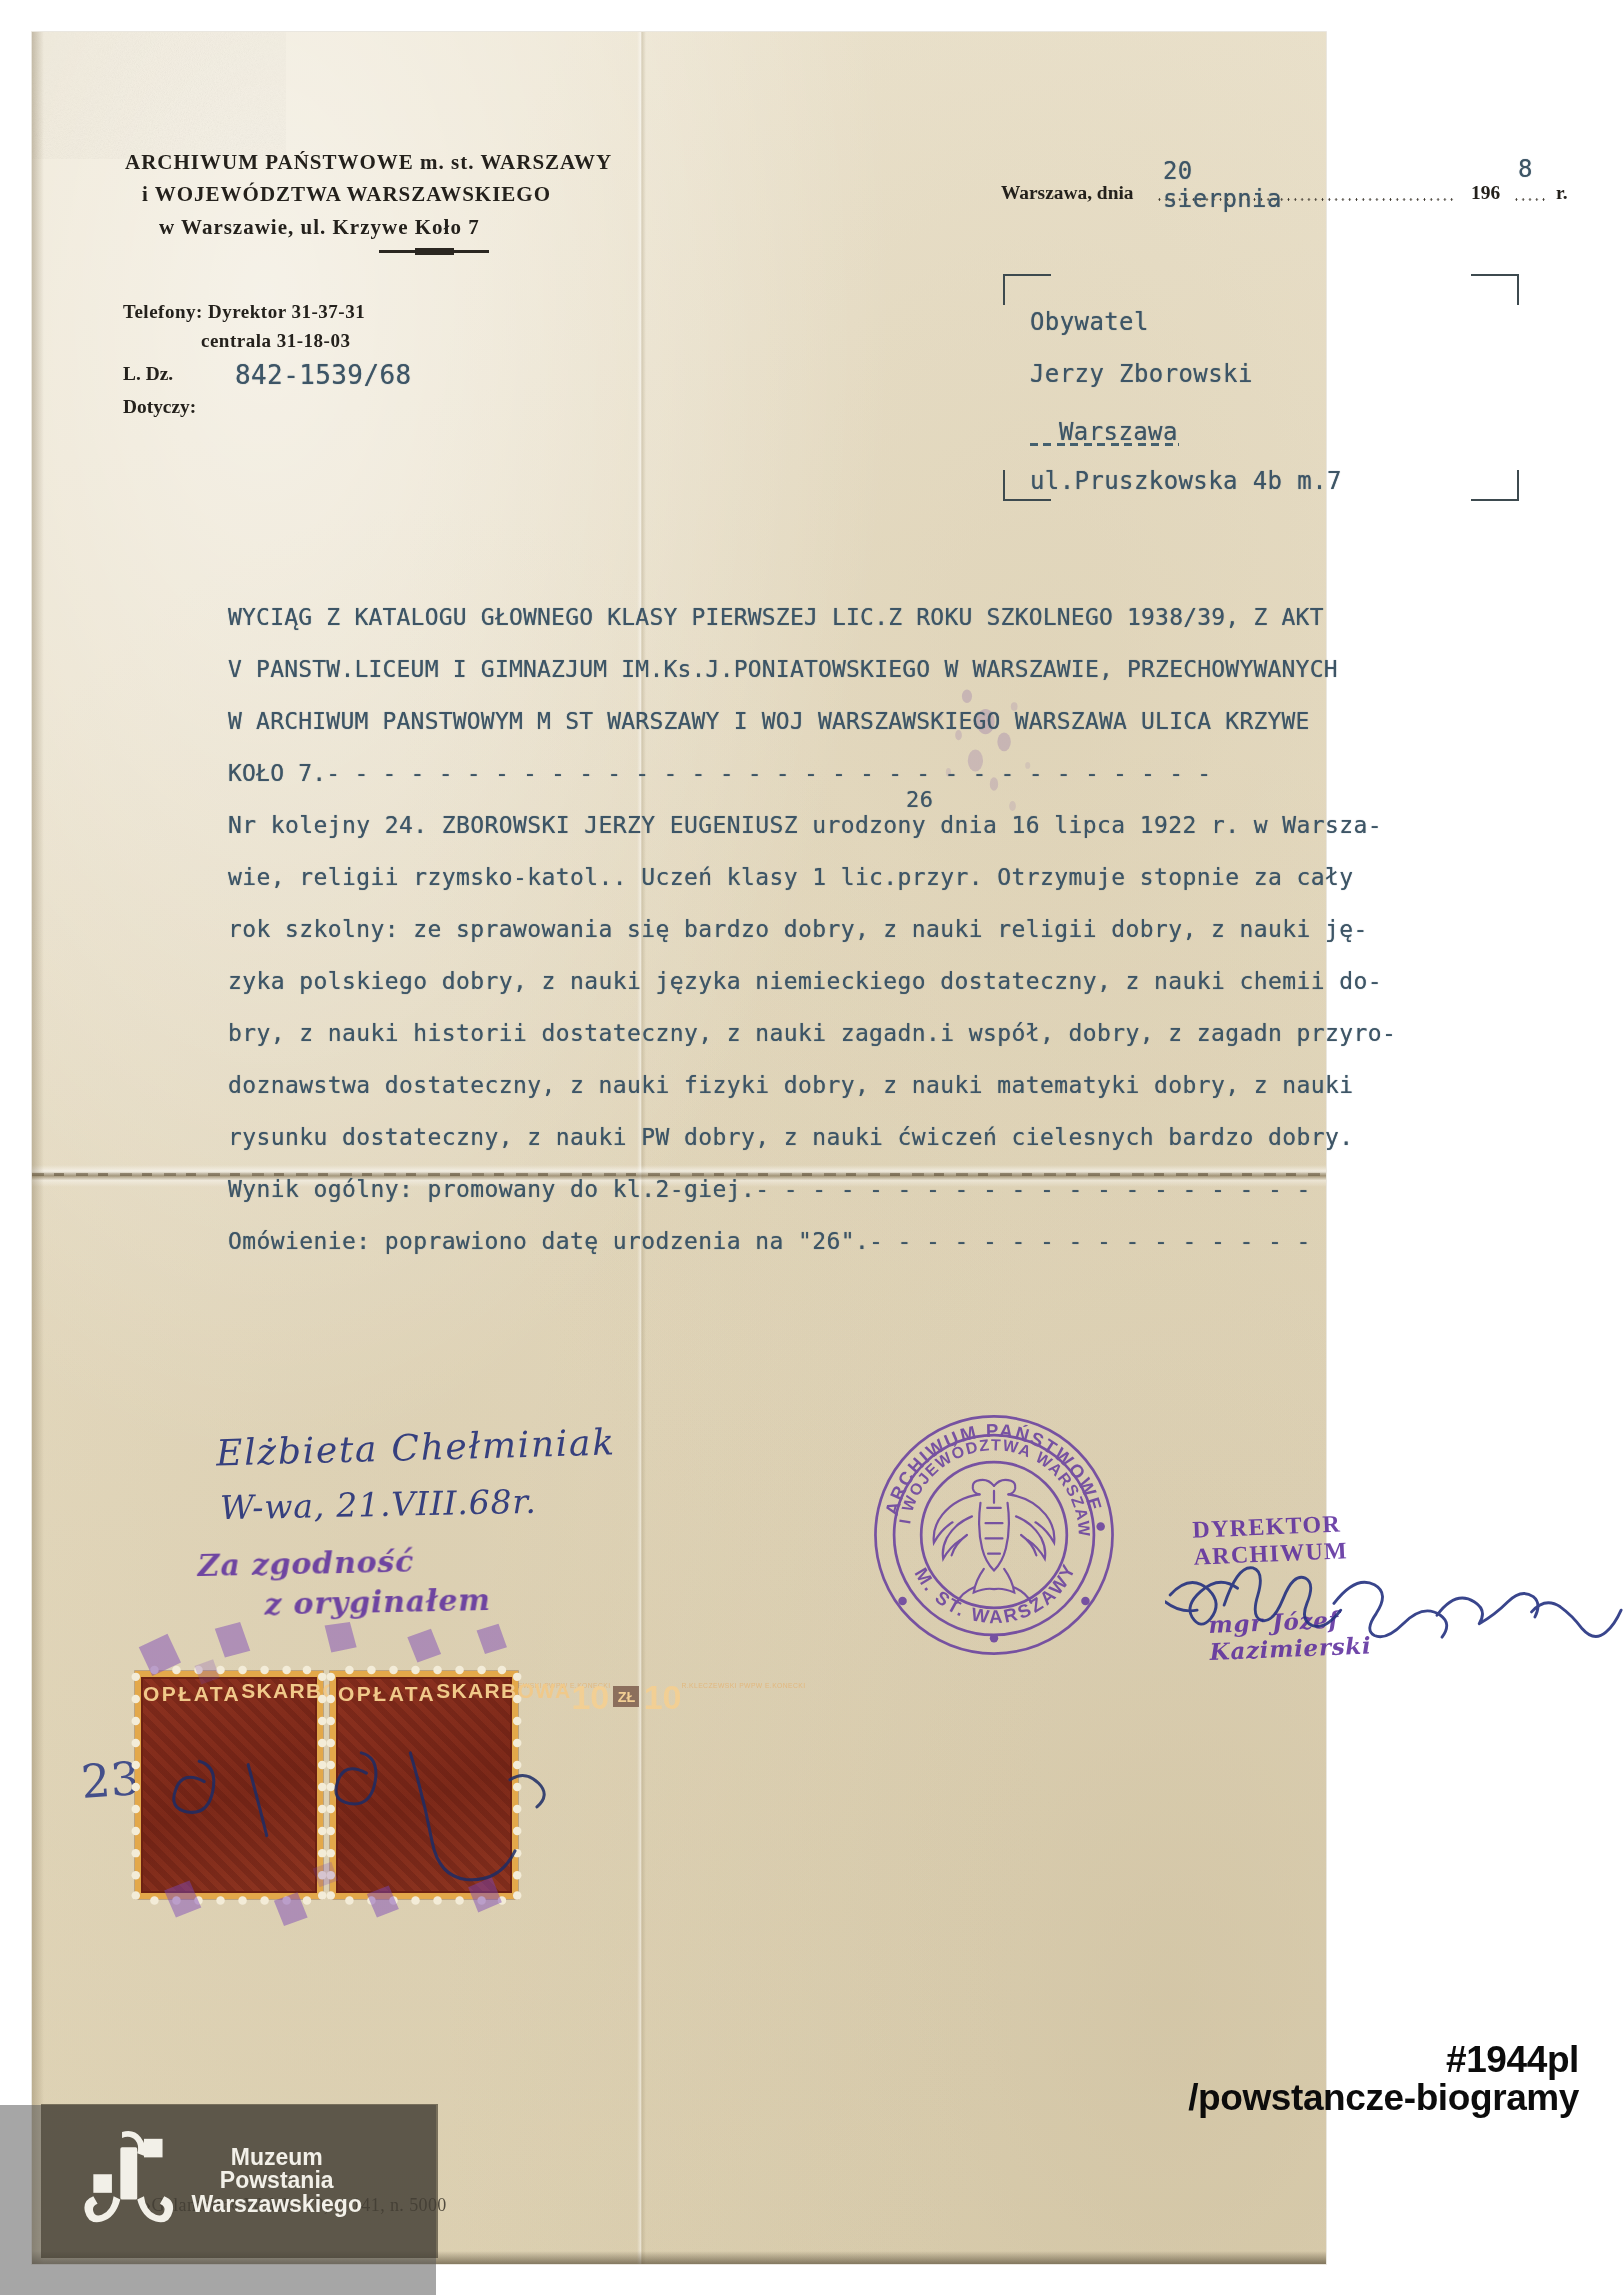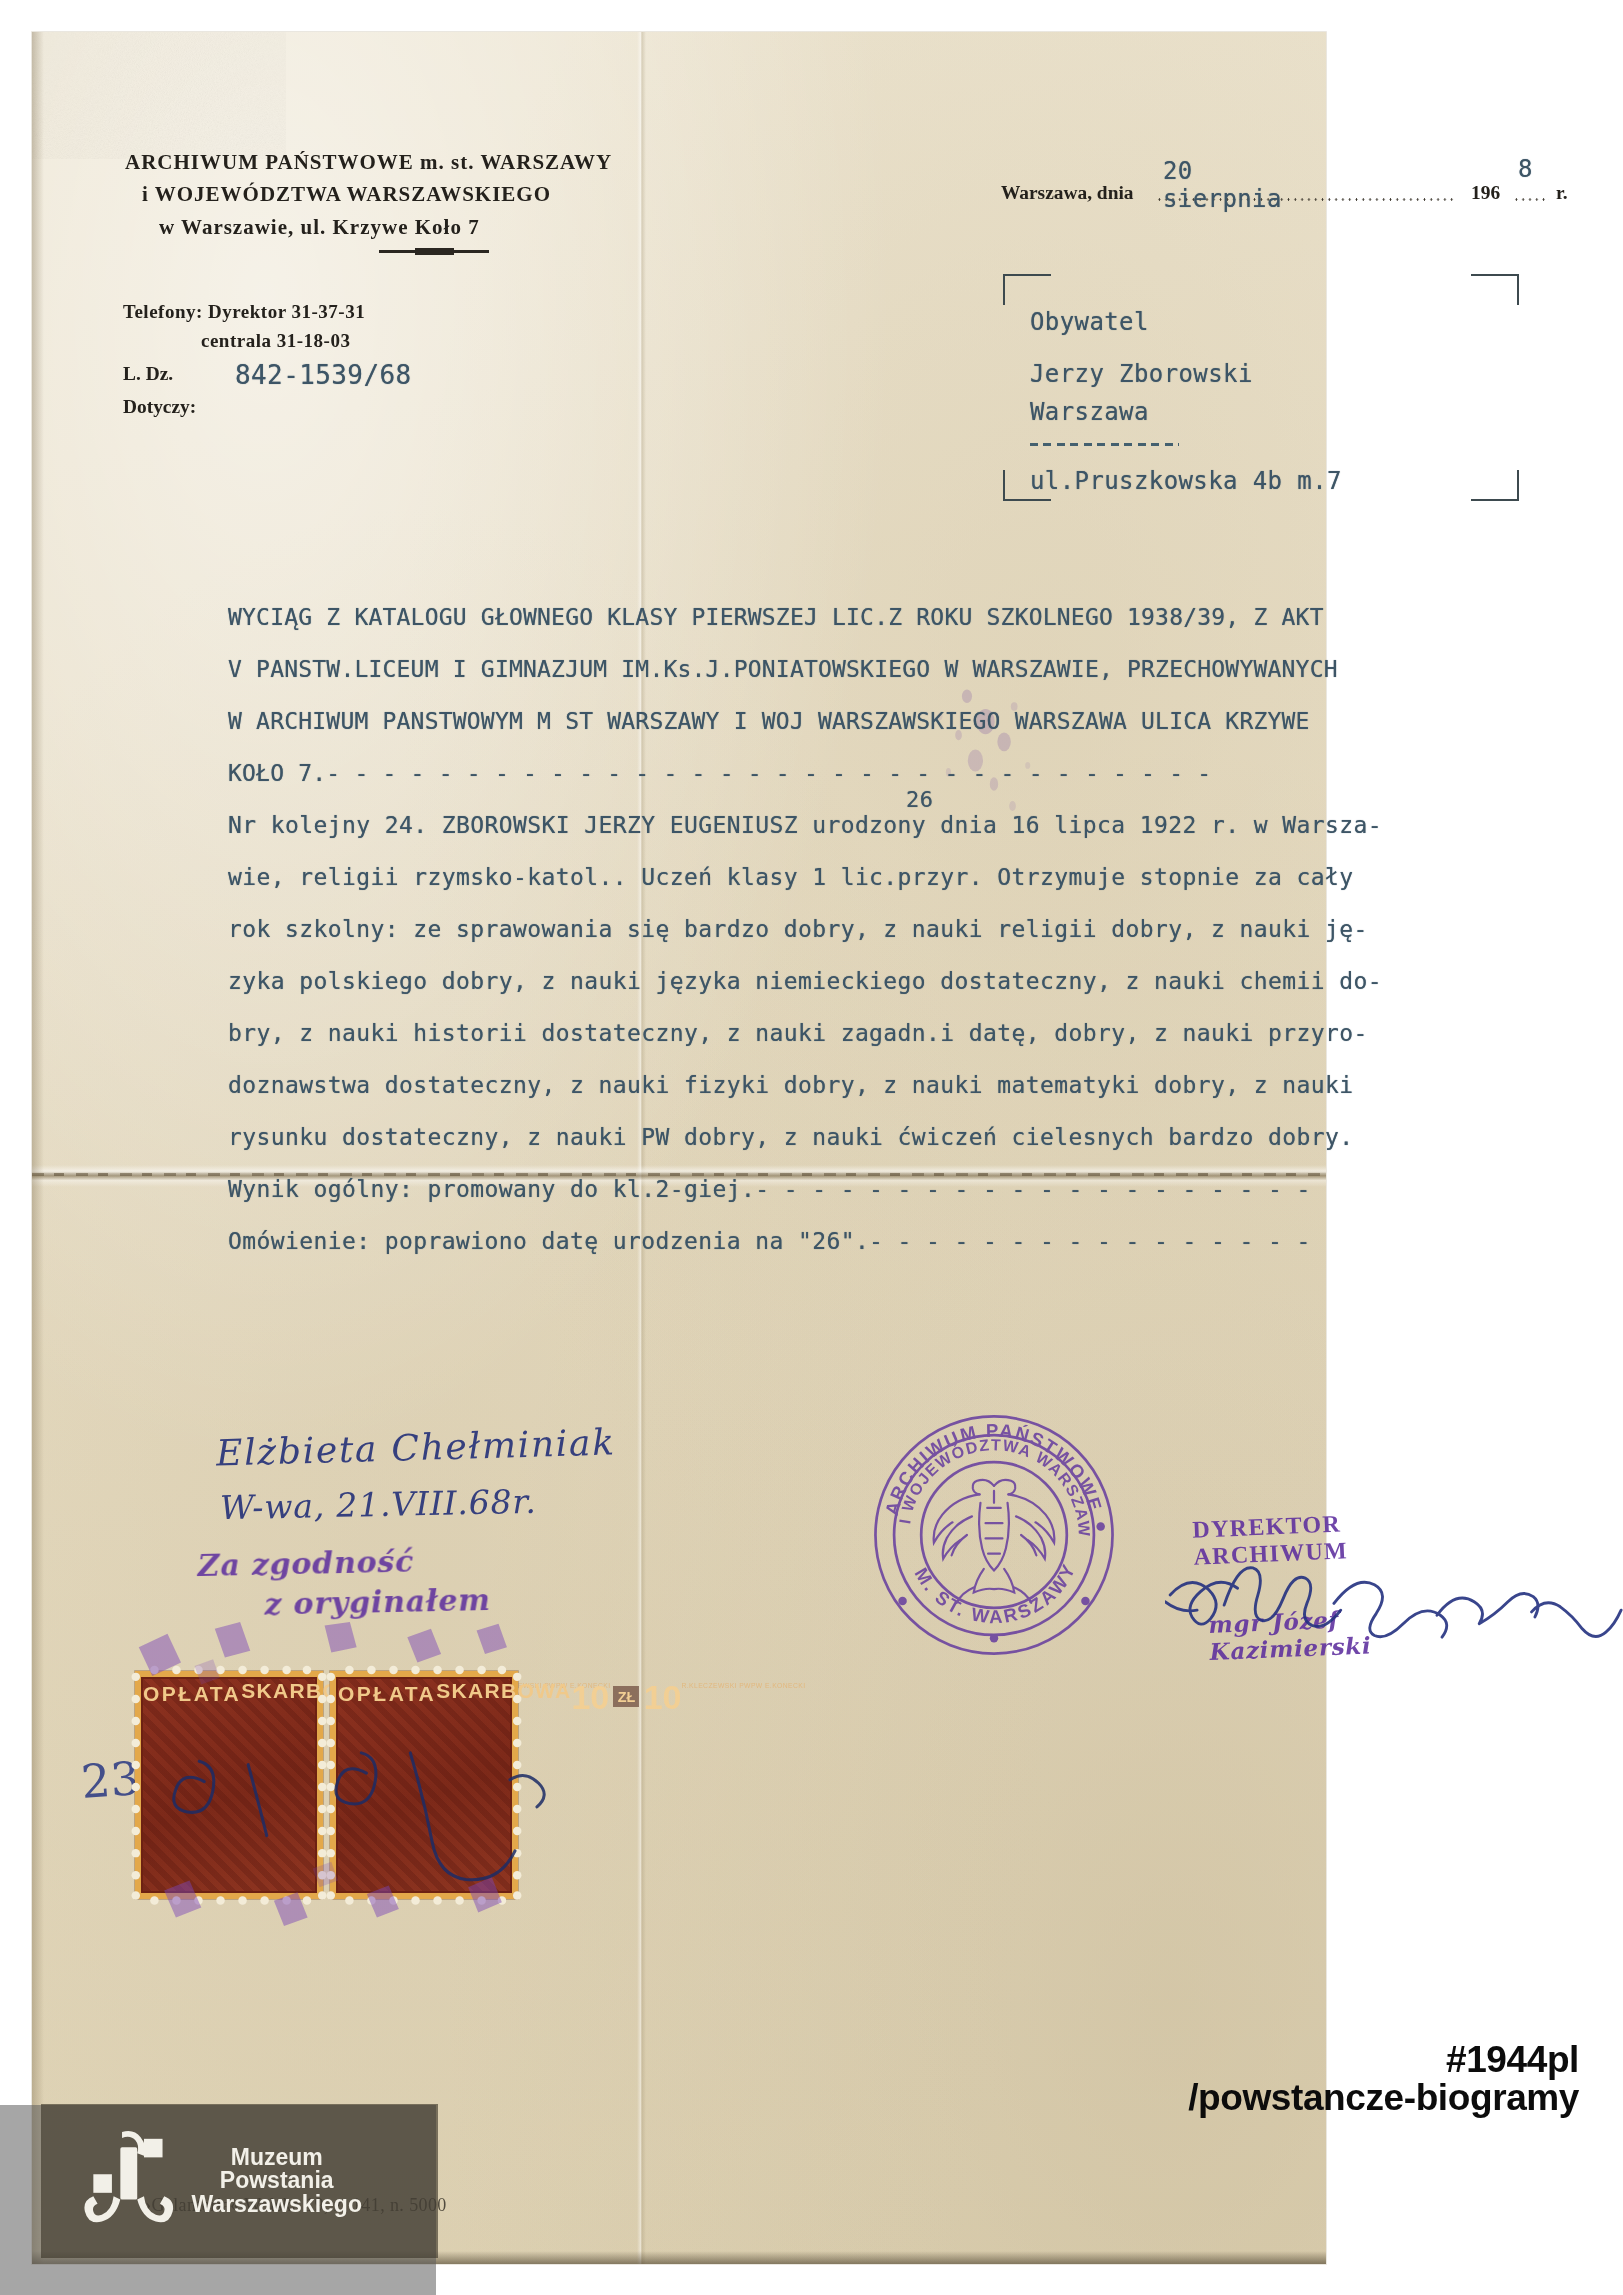--- a/index.html
+++ b/index.html
@@ -68,21 +68,21 @@
   #year-typed{position:absolute;left:1486px;top:123px;font-size:24px;}
 
   
   #recipient{position:absolute;left:971px;top:242px;width:516px;height:227px;}
   .corner{position:absolute;width:46px;height:29px;}
   .c-tl{left:0;top:0;border-left:2.5px solid #3d4a4f;border-top:2.5px solid #3d4a4f;}
   .c-tr{right:0;top:0;border-right:2.5px solid #3d4a4f;border-top:2.5px solid #3d4a4f;}
   .c-bl{left:0;bottom:0;border-left:2.5px solid #3d4a4f;border-bottom:2.5px solid #3d4a4f;}
   .c-br{right:0;bottom:0;border-right:2.5px solid #3d4a4f;border-bottom:2.5px solid #3d4a4f;}
   .rcp-line{position:absolute;left:27px;font-size:24px;white-space:nowrap;}
-  .rl0{top:34px;} .rl1{top:86px;} .rl2{top:124px;} .rl3{top:193px;}
+  .rl0{top:34px;} .rl1{top:86px;} .rl2{top:144px;margin-left:29px;} .rl3{top:193px;}
   #rcp-underline{position:absolute;left:27px;top:169px;width:149px;height:3.4px;
     background:repeating-linear-gradient(90deg,#44606f 0 7.6px,transparent 7.6px 13.5px);}
 
   
   #body-text{position:absolute;left:196px;top:572px;width:1378px;}
   .bl{position:relative;height:52px;font-size:23px;white-space:nowrap;}
   .bl.caps{letter-spacing:0.2px;}
   .ins{position:absolute;top:-25px;font-size:22px;}
 
   
@@ -230,21 +230,21 @@
     <div class="bl caps tw tw-blur">V PANSTW.LICEUM I GIMNAZJUM IM.Ks.J.PONIATOWSKIEGO W WARSZAWIE, PRZECHOWYWANYCH</div>
     <div class="bl caps tw tw-blur">W ARCHIWUM PANSTWOWYM M ST WARSZAWY I WOJ WARSZAWSKIEGO WARSZAWA ULICA KRZYWE</div>
     <div class="bl caps tw tw-blur">KOŁO 7.- - - - - - - - - - - - - - - - - - - - - - - - - - - - - - - -</div>
     <div class="bl tw tw-blur">
       <span>Nr kolejny 24. ZBOROWSKI JERZY EUGENIUSZ urodzony dnia 16 lipca 1922 r. w Warsza-</span>
       <span class="ins tw tw-blur" style="left:678px">26</span>
     </div>
     <div class="bl tw tw-blur">wie, religii rzymsko-katol.. Uczeń klasy 1 lic.przyr. Otrzymuje stopnie za cały</div>
     <div class="bl tw tw-blur">rok szkolny: ze sprawowania się bardzo dobry, z nauki religii dobry, z nauki ję-</div>
     <div class="bl tw tw-blur">zyka polskiego dobry, z nauki języka niemieckiego dostateczny, z nauki chemii do-</div>
-    <div class="bl tw tw-blur">bry, z nauki historii dostateczny, z nauki zagadn.i datę, dobry, z nauki przyro-</div>
+    <div class="bl tw tw-blur">bry, z nauki historii dostateczny, z nauki zagadn.i współ, dobry, z zagadn przyro-</div>
     <div class="bl tw tw-blur">doznawstwa dostateczny, z nauki fizyki dobry, z nauki matematyki dobry, z nauki</div>
     <div class="bl tw tw-blur">rysunku dostateczny, z nauki PW dobry, z nauki ćwiczeń cielesnych bardzo dobry.</div>
     <div class="bl tw tw-blur">Wynik  ogólny: promowany do kl.2-giej.- - - - - - - - - - - - - - - - - - - -</div>
     <div class="bl tw tw-blur">Omówienie: poprawiono datę urodzenia na "26".- - - - - - - - - - - - - - - -</div>
   </div>
 
   <div id="sig-name" class="hand">Elżbieta Chełminiak</div>
   <div id="sig-date" class="hand">W-wa, 21.VIII.68r.</div>
   <div id="conformity">
     <div class="cf1">Za zgodność</div>

